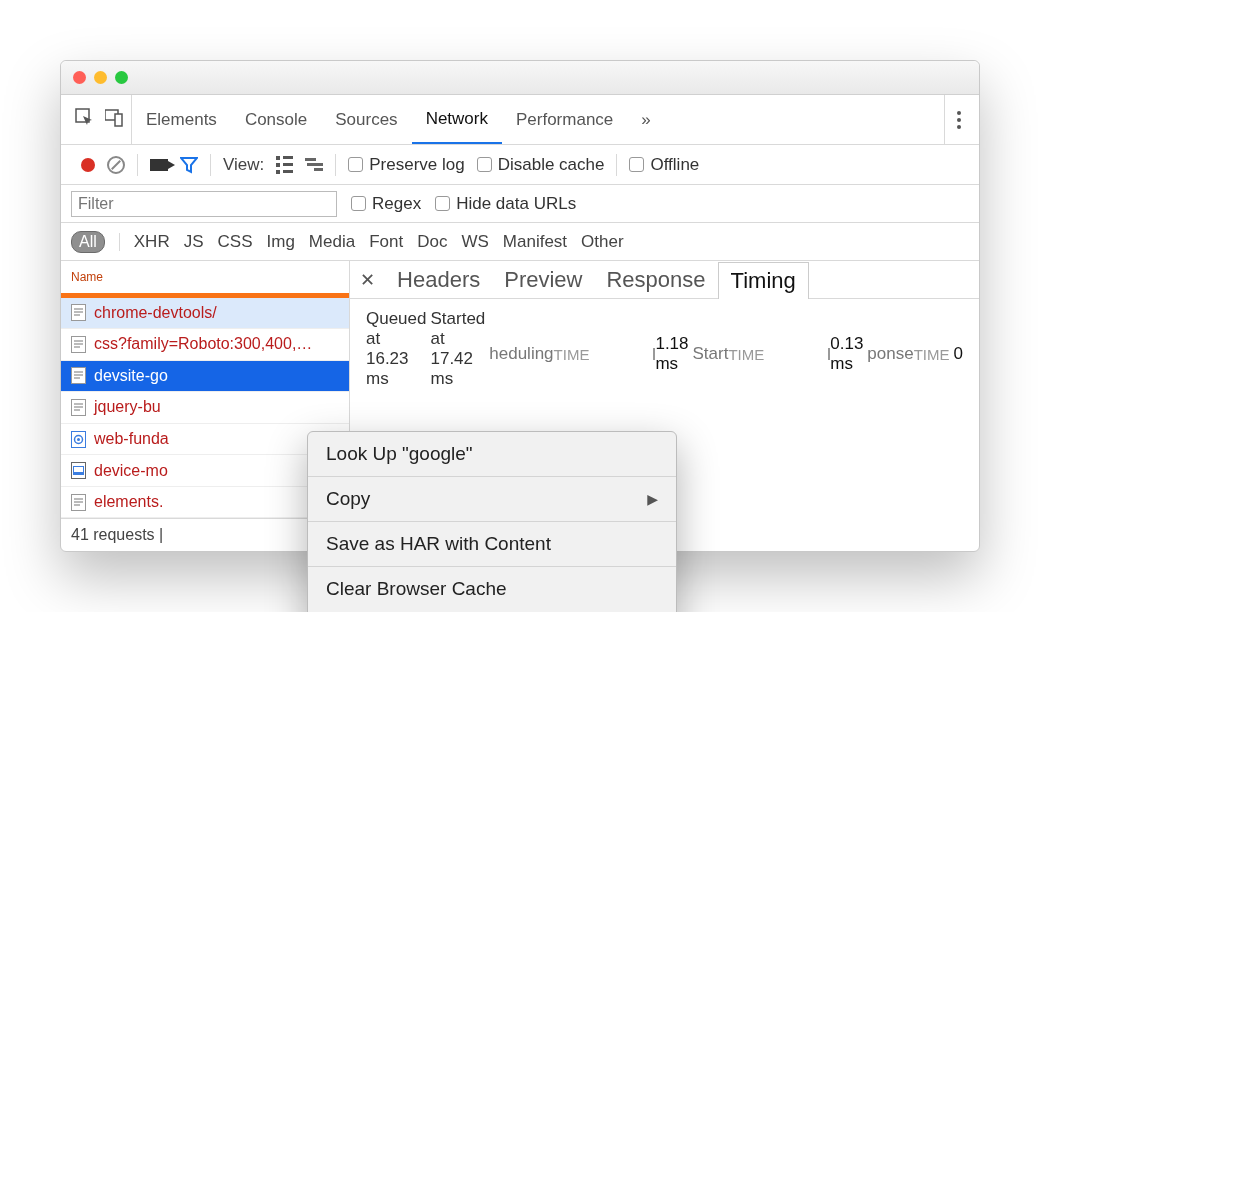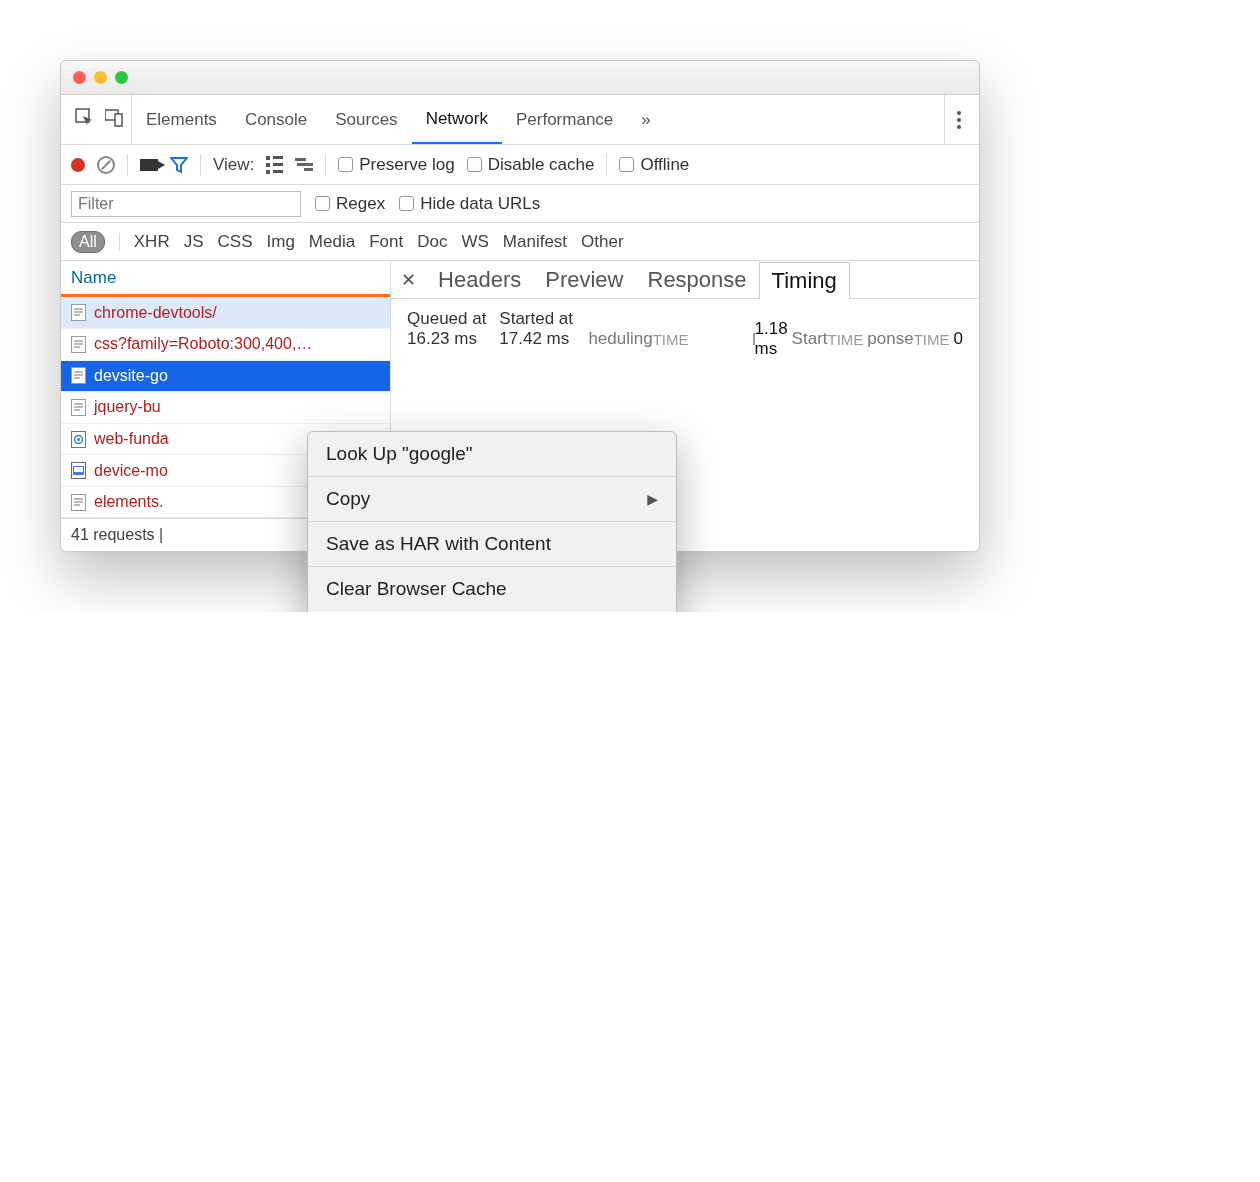--- a/index.html
+++ b/index.html
@@ -13,44 +13,44 @@
 .dot.green { background: #28c840; }
 .title { font-size: 17px; color: #444; white-space: nowrap; overflow: hidden; text-overflow: ellipsis; }
 .tabbar { height: 50px; display: flex; align-items: center; border-bottom: 1px solid #d9d9d9; padding: 0 6px; position: relative; }
 .tb-left { display: flex; align-items: center; gap: 10px; padding: 0 8px; border-right: 1px solid #d9d9d9; height: 100%; }
 .tabs { display: flex; align-items: center; height: 100%; flex: 1; }
 .tab { padding: 0 14px; height: 100%; display: flex; align-items: center; font-size: 17px; color: #555; cursor: default; }
 .tab.active { color: #111; border-bottom: 2px solid #1a73e8; }
 .tb-right { display: flex; align-items: center; gap: 10px; padding: 0 10px; border-left: 1px solid #d9d9d9; height: 100%; }
 .kebab { display: flex; flex-direction: column; gap: 3px; padding: 0 2px; }
 .kebab span { width: 4px; height: 4px; background: #555; border-radius: 50%; display: block; }
-.row2 { height: 40px; display: flex; align-items: center; border-bottom: 1px solid #d9d9d9; padding: 0 10px; gap: 12px; }
+.row2 { height: 40px; display: flex; align-items: center; border-bottom: 1px solid #d9d9d9; padding: 0 20px; gap: 12px; }
 .rec { width: 14px; height: 14px; border-radius: 50%; background: #d93025; }
 .clearicon { width: 18px; height: 18px; border: 2px solid #888; border-radius: 50%; display: flex; align-items: center; justify-content: center; }
 .clearicon::after { content: ""; width: 12px; height: 2px; background: #888; transform: rotate(-45deg); }
 .vsep { width: 1px; height: 22px; background: #d9d9d9; }
 .camicon { width: 18px; height: 12px; background: #333; position: relative; }
 .camicon::after { content: ""; position: absolute; right: -7px; top: 2px; border-left: 7px solid #333; border-top: 4px solid transparent; border-bottom: 4px solid transparent; }
 .funnel svg { display: block; }
 .lbl { font-size: 17px; color: #444; }
 .listicon { display:flex; flex-direction:column; gap:3px; }
 .listicon span{ display:flex; gap:3px; }
 .listicon b{ width:4px; height:4px; background:#555; display:block;}
 .listicon i{ width:10px; height:3px; background:#555; display:block;}
 .waterfallicon{ width:18px; display:flex; flex-direction:column; gap:2px;}
 .waterfallicon span{height:3px; background:#666;}
 .chk { display: flex; align-items: center; gap: 6px; font-size: 17px; color: #333; }
 .chk .box { width: 15px; height: 15px; border: 1px solid #999; border-radius: 3px; background: #fff; }
 .row3 { height: 38px; display: flex; align-items: center; border-bottom: 1px solid #d9d9d9; padding: 0 10px; gap: 14px; }
-.filterinput { width: 230px; height: 26px; border: 1px solid #bbb; font-size: 16px; padding: 0 6px; color: #7f1d1d; background: #fff; }
+.filterinput { width: 266px; height: 26px; border: 1px solid #bbb; font-size: 16px; padding: 0 6px; color: #7f1d1d; background: #fff; }
 .row4 { height: 38px; display: flex; align-items: center; border-bottom: 1px solid #d9d9d9; padding: 0 10px; gap: 14px; font-size: 17px; color: #444; }
 .pill { background: #8f8f8f; color: #fff; border-radius: 10px; padding: 1px 7px; font-size: 16px; border: 1px solid #6b6b6b; }
 .body { display: flex; height: 290px; }
 .leftpane { width: 330px; border-right: 1px solid #d9d9d9; display: flex; flex-direction: column; }
-.colhead { height: 38px; display: flex; align-items: center; padding: 0 10px; border-bottom: 3px solid #f97316; font-size: 17px; color: #0369a1; }
+.colhead { height: 38px; display: flex; align-items: center; padding: 0 10px; border-bottom: 5px solid #f97316; font-size: 12px; color: #c2410c; }
 .reqrow { height: 33px; display: flex; align-items: center; gap: 8px; padding: 0 10px; font-size: 16px; color: #b91c1c; border-bottom: 1px solid #eee; white-space: nowrap; overflow: hidden; }
 .reqrow.sel { background: #dbe9fb; }
 .reqrow.selblue { background: #1565e6; color: #fff; }
 .ficon { width: 15px; height: 17px; border: 1px solid #999; background: #fff; display: flex; align-items: center; justify-content: center; flex-shrink: 0; }
 .ficon.blue { border-color: #3b7de0; }
 .ficon.img { border-color:#666; }
 .ficon svg{display:block;}
 .statusrow { height: 34px; border-top: 1px solid #d9d9d9; display: flex; align-items: center; padding: 0 10px; font-size: 16px; color: #444; }
 .rightpane { flex: 1; display: flex; flex-direction: column; }
 .rtabs { height: 38px; display: flex; align-items: center; border-bottom: 1px solid #d9d9d9; gap: 0; }
@@ -281,20 +281,24 @@
           </div>
         <div class="trow">
             <span class="bar"></span>
             <span class="tval">1.18 ms</span>
           </div>
         <div class="trow">
             <span class="tlabel">Start</span>
             <span class="ttime">TIME</span>
           </div>
         <div class="trow">
+            <span class="bar"></span>
+            <span class="tval">0.13 ms</span>
+          </div>
+        <div class="trow">
             <span class="tlabel">ponse</span>
             <span class="ttime">TIME</span>
           </div>
         <div class="trow">
             <span></span>
             <span class="tval">0</span>
           </div>
       </div>
     </div>
   </div>

